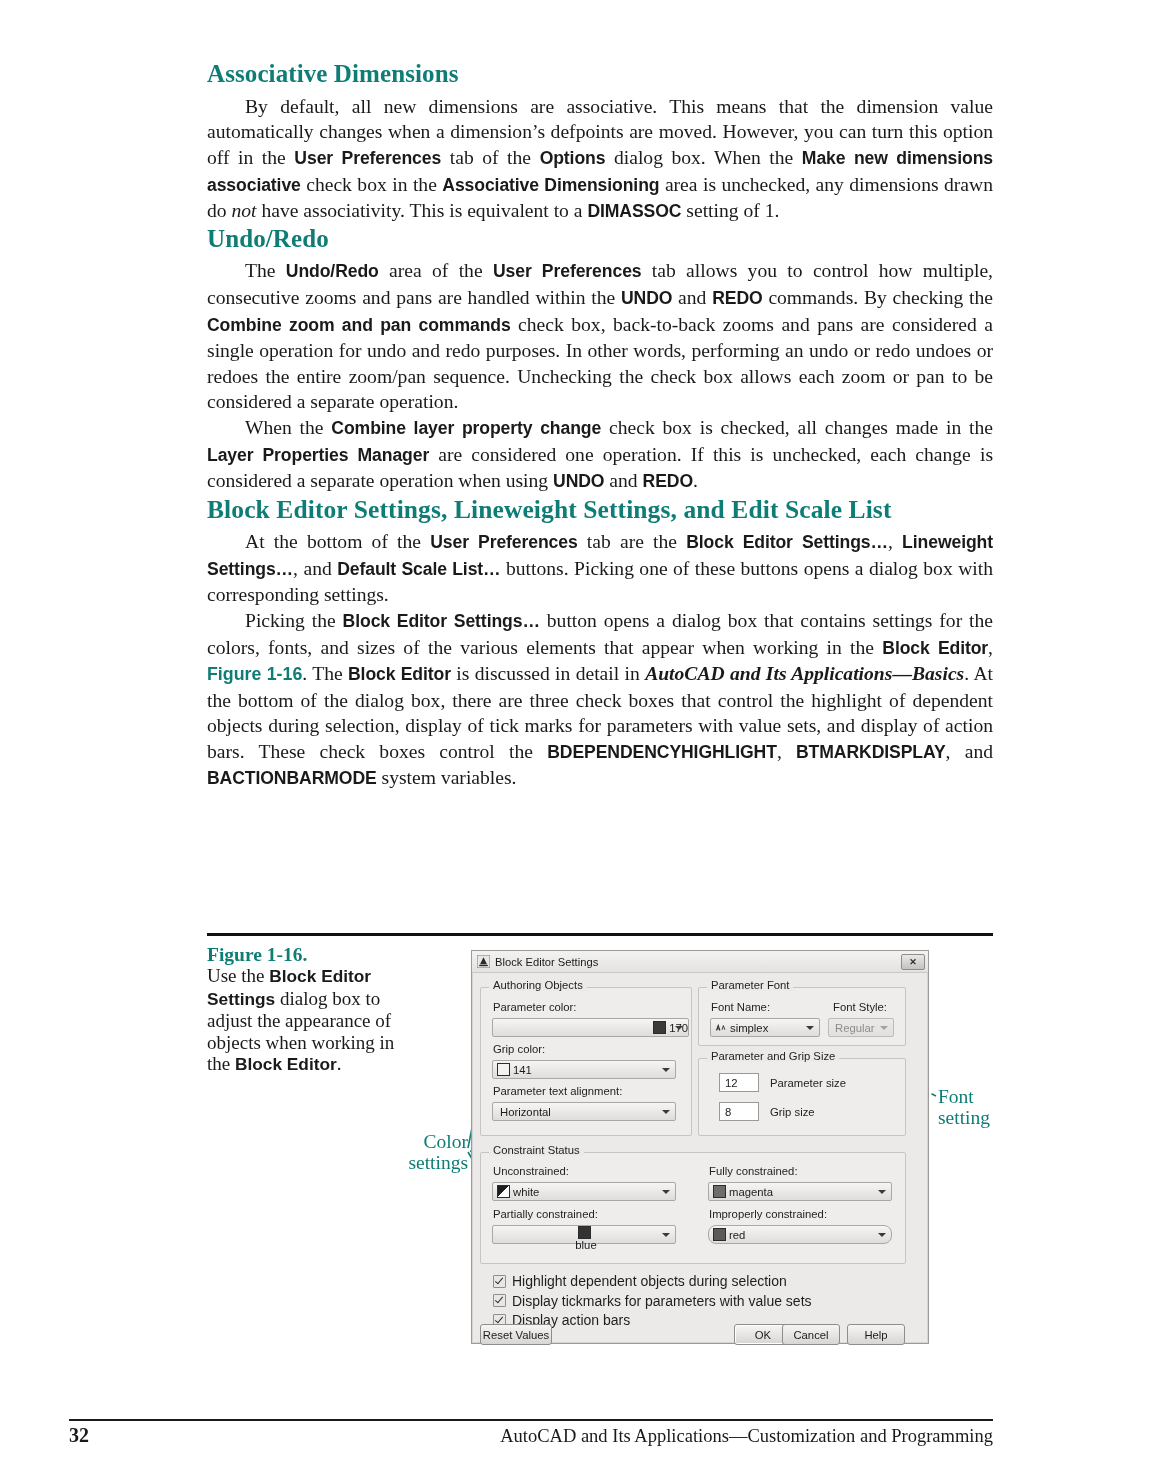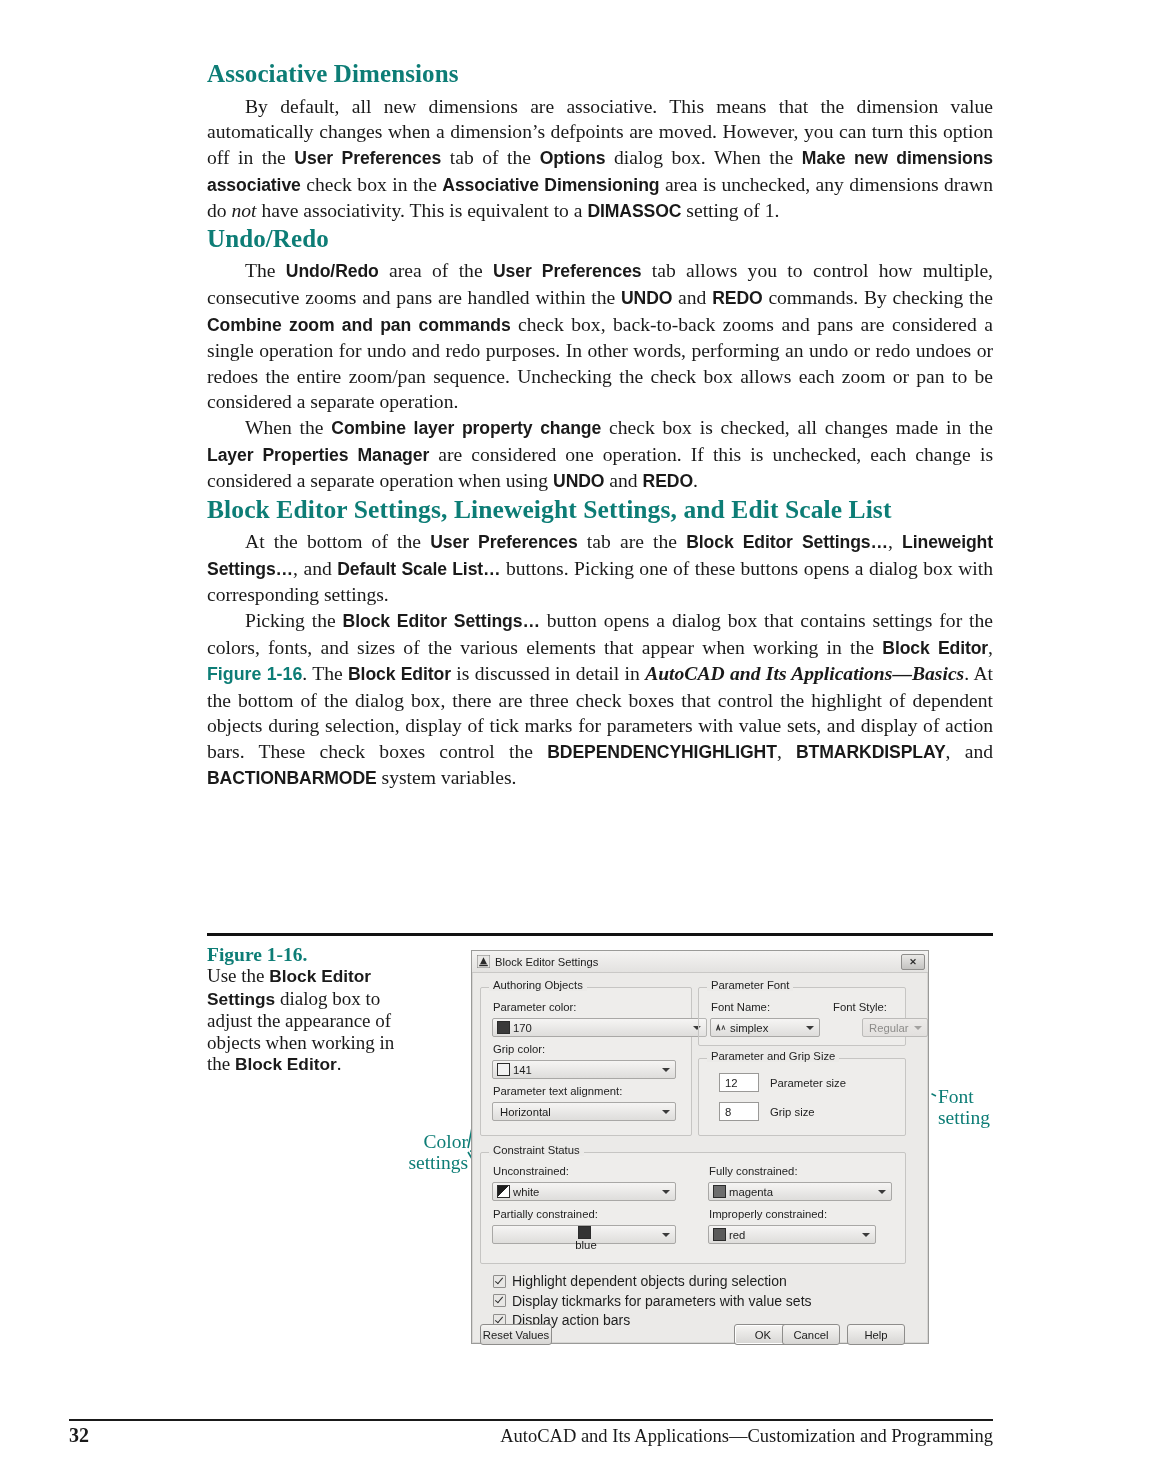--- a/index.html
+++ b/index.html
@@ -102,21 +102,21 @@
     display:flex;align-items:center;
     padding:0 0 0 4px;
     font-size:11.3px;color:#1c1c1c;
     box-sizing:border-box;
     position:relative;
   }
   .combo .arrow{
     position:absolute;right:5px;top:50%;transform:translateY(-50%);
     width:0;height:0;border-left:4px solid transparent;border-right:4px solid transparent;border-top:4px solid #3a3a3a;
   }
-  .combo.disabled{background:linear-gradient(#eceae8,#e2e0de);color:#8d8c8a;border-color:#bcbbb9;margin-left:34px;}
+  .combo.disabled{background:linear-gradient(#eceae8,#e2e0de);color:#8d8c8a;border-color:#bcbbb9;}
   .combo.disabled .arrow{border-top-color:#a3a2a0;}
   .sw{width:11px;height:11px;border:1px solid #2b2b2b;margin-right:3px;flex:0 0 auto;}
   .txtbox{
     height:19px;border:1px solid #9a9997;background:#ffffff;
     font-size:11.3px;display:flex;align-items:center;padding-left:5px;
     box-sizing:border-box;color:#1b1b1b;
   }
   .chkrow{display:flex;align-items:center;margin-bottom:3.5px;}
   .chk{
     width:11px;height:11px;border:1px solid #8f8e8c;background:#e8e7e5;
@@ -200,21 +200,21 @@
       </svg>
       <div class="dlg-title-text">Block Editor Settings</div>
       <div class="dlg-close">✕</div>
     </div>
 
     <div class="dlg-body">
 
       <div class="grp" style="left:8px;top:14px;width:210px;height:147px;">
         <div class="grp-title">Authoring Objects</div>
         <div class="fld-label" style="position:absolute;left:12px;top:13px;">Parameter color:</div>
-        <div class="combo" style="position:absolute;left:11px;top:30px;width:215px;">
+        <div class="combo" style="position:absolute;left:11px;top:30px;width:197px;justify-content:flex-end;">
           <span class="sw" style="background:#3a3a3a;"></span>
           <span>170</span>
           <span class="arrow"></span>
         </div>
         <div class="fld-label" style="position:absolute;left:12px;top:55px;">Grip color:</div>
         <div class="combo" style="position:absolute;left:11px;top:72px;width:184px;">
           <span class="sw" style="background:#f2f2f2;"></span>
           <span>141</span>
           <span class="arrow"></span>
         </div>
@@ -270,21 +270,21 @@
           <span>magenta</span>
           <span class="arrow"></span>
         </div>
         <div class="fld-label" style="position:absolute;left:12px;top:55px;">Partially constrained:</div>
         <div class="combo" style="position:absolute;left:11px;top:72px;width:184px;flex-direction:column;">
           <span class="sw" style="background:#333333;"></span>
           <span>blue</span>
           <span class="arrow"></span>
         </div>
         <div class="fld-label" style="position:absolute;left:228px;top:55px;">Improperly constrained:</div>
-        <div class="combo" style="position:absolute;left:227px;top:72px;width:168px;">
+        <div class="combo" style="position:absolute;left:227px;top:72px;width:184px;border-radius:8px;">
           <span class="sw" style="background:#5a5a5a;"></span>
           <span>red</span>
           <span class="arrow"></span>
         </div>
       </div>
 
       <div style="position:absolute;left:21px;top:300px;">
         <div class="chkrow">
           <span class="chk"></span>
           <span class="chklabel">Highlight dependent objects during selection</span>

